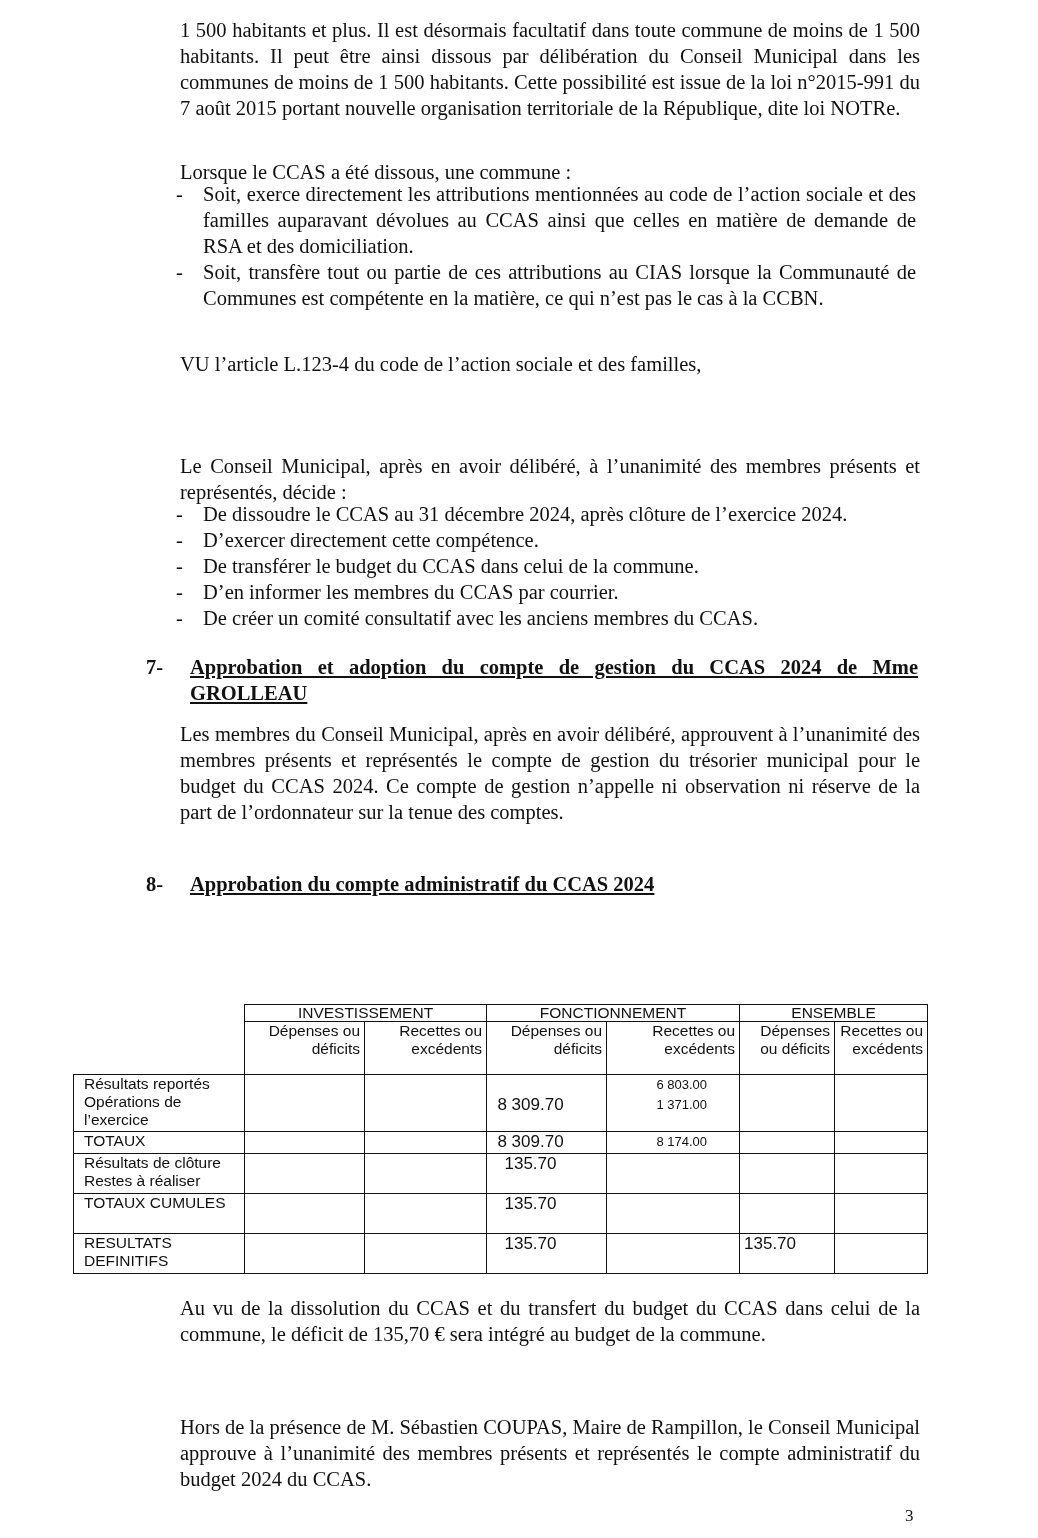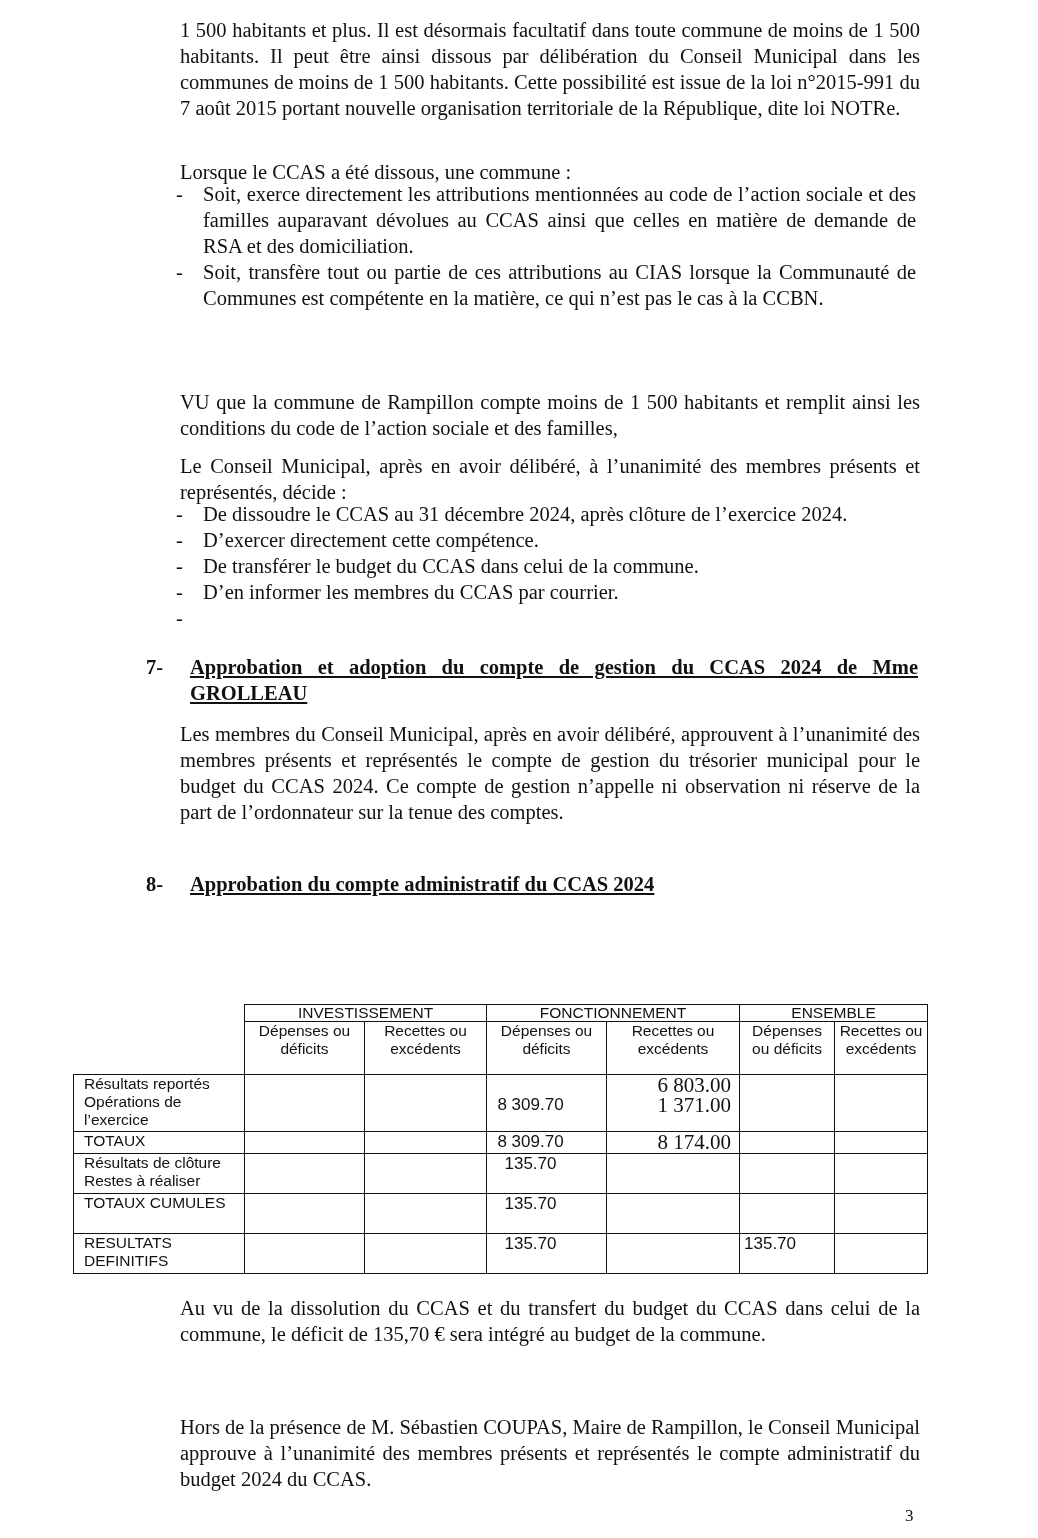--- a/index.html
+++ b/index.html
@@ -23,49 +23,49 @@
   .heading .title { display: block; margin-left: 44px; text-decoration: underline; text-align: justify; text-align-last: left; }
 
   table.ca {
     position: absolute; left: 73px; top: 1004px; width: 854px;
     border-collapse: collapse; font-family: "Liberation Sans", sans-serif; font-size: 15.5px; color: #111;
     table-layout: fixed;
   }
   table.ca td, table.ca th { border: 1.5px solid #111; padding: 0 4px; vertical-align: top; font-weight: normal; line-height: 18px; }
   table.ca .blank { border: none; }
   table.ca th.group { text-align: center; height: 16px; line-height: 16px; margin-left: 36px; }
-  table.ca th.sub { text-align: center; height: 52px; }
+  table.ca th.sub { text-align: right; height: 52px; }
   table.ca td.label { text-align: left; padding-left: 10px; }
   table.ca td.num { text-align: center; padding-right: 36px; font-size: 17px; line-height: 20px; }
-  table.ca td.num2 { text-align: right; padding-right: 8px; font-size: 21px; line-height: 20px; font-family: Liberation Serif, serif; }
+  table.ca td.num2 { text-align: right; padding-right: 32px; font-size: 13px; line-height: 20px; }
   table.ca td.num3 { text-align: right; padding-right: 40px; font-size: 17px; line-height: 20px; }
   .pagenum { position: absolute; left: 905px; top: 1506px; font-size: 17px; }
 </style>
 </head>
 <body>
 
 <div class="page">
 
   <p class="para last-left" style="top:13px;">1 500 habitants et plus. Il est désormais facultatif dans toute commune de moins de 1 500 habitants. Il peut être ainsi dissous par délibération du Conseil Municipal dans les communes de moins de 1 500 habitants. Cette possibilité est issue de la loi n°2015-991 du 7 août 2015 portant nouvelle organisation territoriale de la République, dite loi NOTRe.</p>
 
   <p class="para" style="top:155px;">Lorsque le CCAS a été dissous, une commune :</p>
   <ul class="bullets" style="top:181px;">
     <li style="text-align-last:left;"><span class="dash">-</span><span>Soit, exerce directement les attributions mentionnées au code de l’action sociale et des familles auparavant dévolues au CCAS ainsi que celles en matière de demande de RSA et des domiciliation.</span></li>
     <li style="text-align-last:left;"><span class="dash">-</span><span>Soit, transfère tout ou partie de ces attributions au CIAS lorsque la Communauté de Communes est compétente en la matière, ce qui n’est pas le cas à la CCBN.</span></li>
   </ul>
 
-  <p class="para last-left" style="top:385px;">VU que la commune de Rampillon compte moins de 1 500 habitants et remplit ainsi les conditions du code de l’action sociale et des familles,</p>
+  <p class="para" style="top:347px;">VU l’article L.123-4 du code de l’action sociale et des familles,</p>
   <p class="para last-left" style="top:449px;">Le Conseil Municipal, après en avoir délibéré, à l’unanimité des membres présents et représentés, décide :</p>
 
   <ul class="bullets" style="top:501px;">
     <li><span class="dash">-</span><span>De dissoudre le CCAS au 31 décembre 2024, après clôture de l’exercice 2024.</span></li>
     <li><span class="dash">-</span><span>D’exercer directement cette compétence.</span></li>
     <li><span class="dash">-</span><span>De transférer le budget du CCAS dans celui de la commune.</span></li>
     <li><span class="dash">-</span><span>D’en informer les membres du CCAS par courrier.</span></li>
-    <li><span class="dash">-</span></li>
+    <li><span class="dash">-</span><span>De créer un comité consultatif avec les anciens membres du CCAS.</span></li>
   </ul>
 
   <div class="heading" style="top:654px;">
     <span class="num">7-</span>
     <span class="title">Approbation et adoption du compte de gestion du CCAS 2024 de Mme GROLLEAU</span>
   </div>
   <p class="para last-left" style="top:717px;">Les membres du Conseil Municipal, après en avoir délibéré, approuvent à l’unanimité des membres présents et représentés le compte de gestion du trésorier municipal pour le budget du CCAS 2024. Ce compte de gestion n’appelle ni observation ni réserve de la part de l’ordonnateur sur la tenue des comptes.</p>
 
   <div class="heading" style="top:871px;">
     <span class="num">8-</span>

